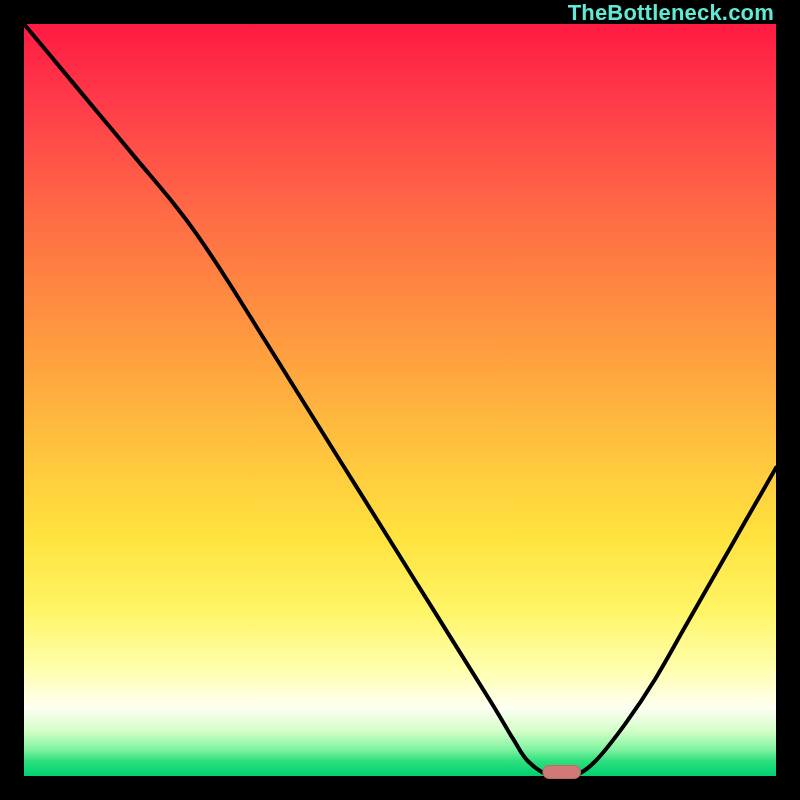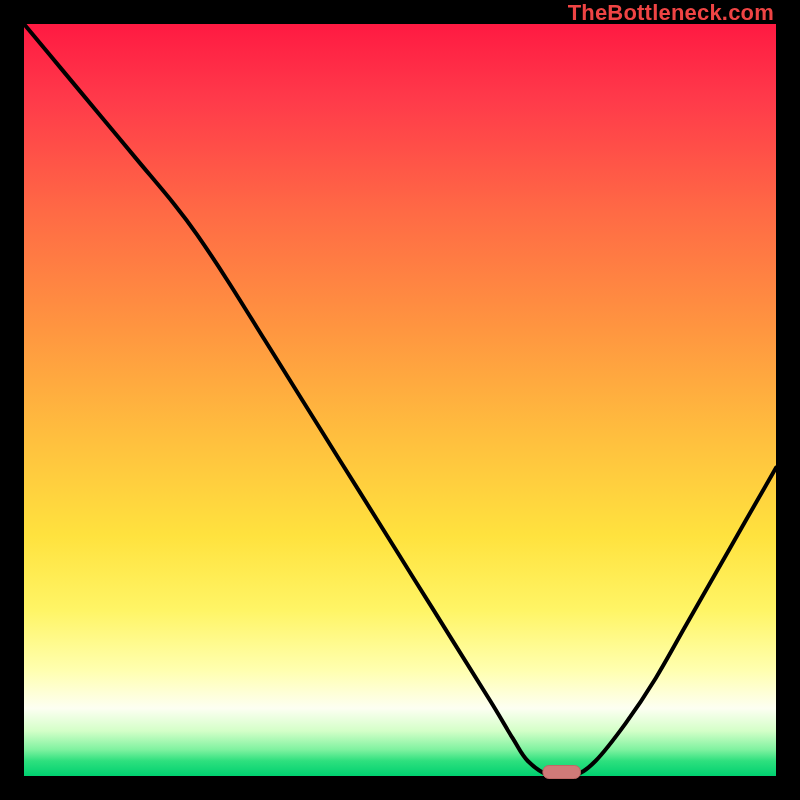--- a/index.html
+++ b/index.html
@@ -41,21 +41,21 @@
       #00d070 100%
     );
   }
   .watermark {
     position: absolute;
     top: 0;
     right: 26px;
     font-family: Arial, Helvetica, sans-serif;
     font-weight: 600;
     font-size: 22px;
-    color: #ef4444;
+    color: #5eead4;
     letter-spacing: 0.2px;
   }
   svg.overlay {
     position: absolute;
     left: 24px;
     top: 24px;
     width: 752px;
     height: 752px;
     overflow: visible;
   }

